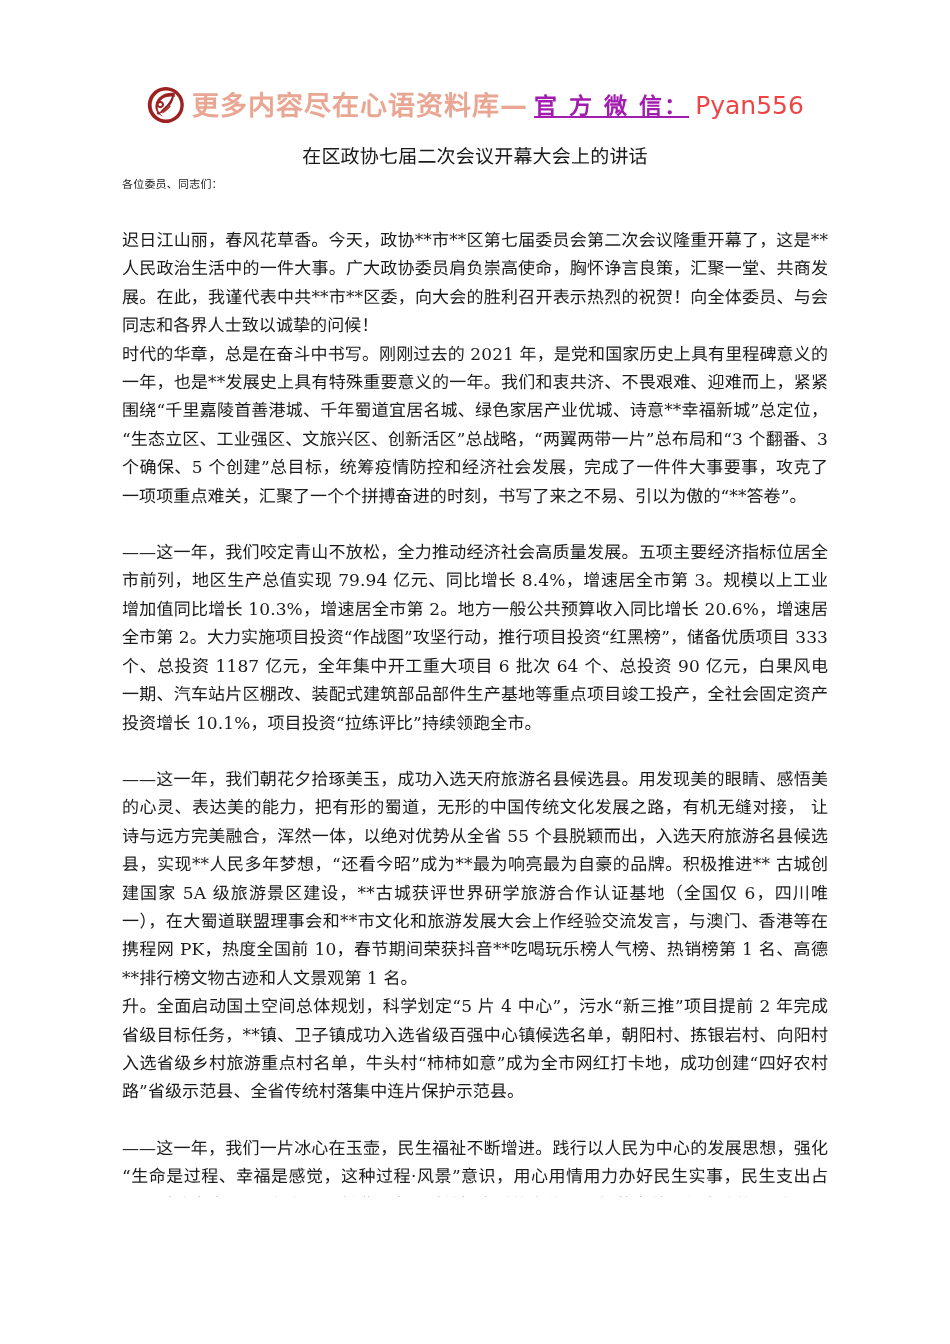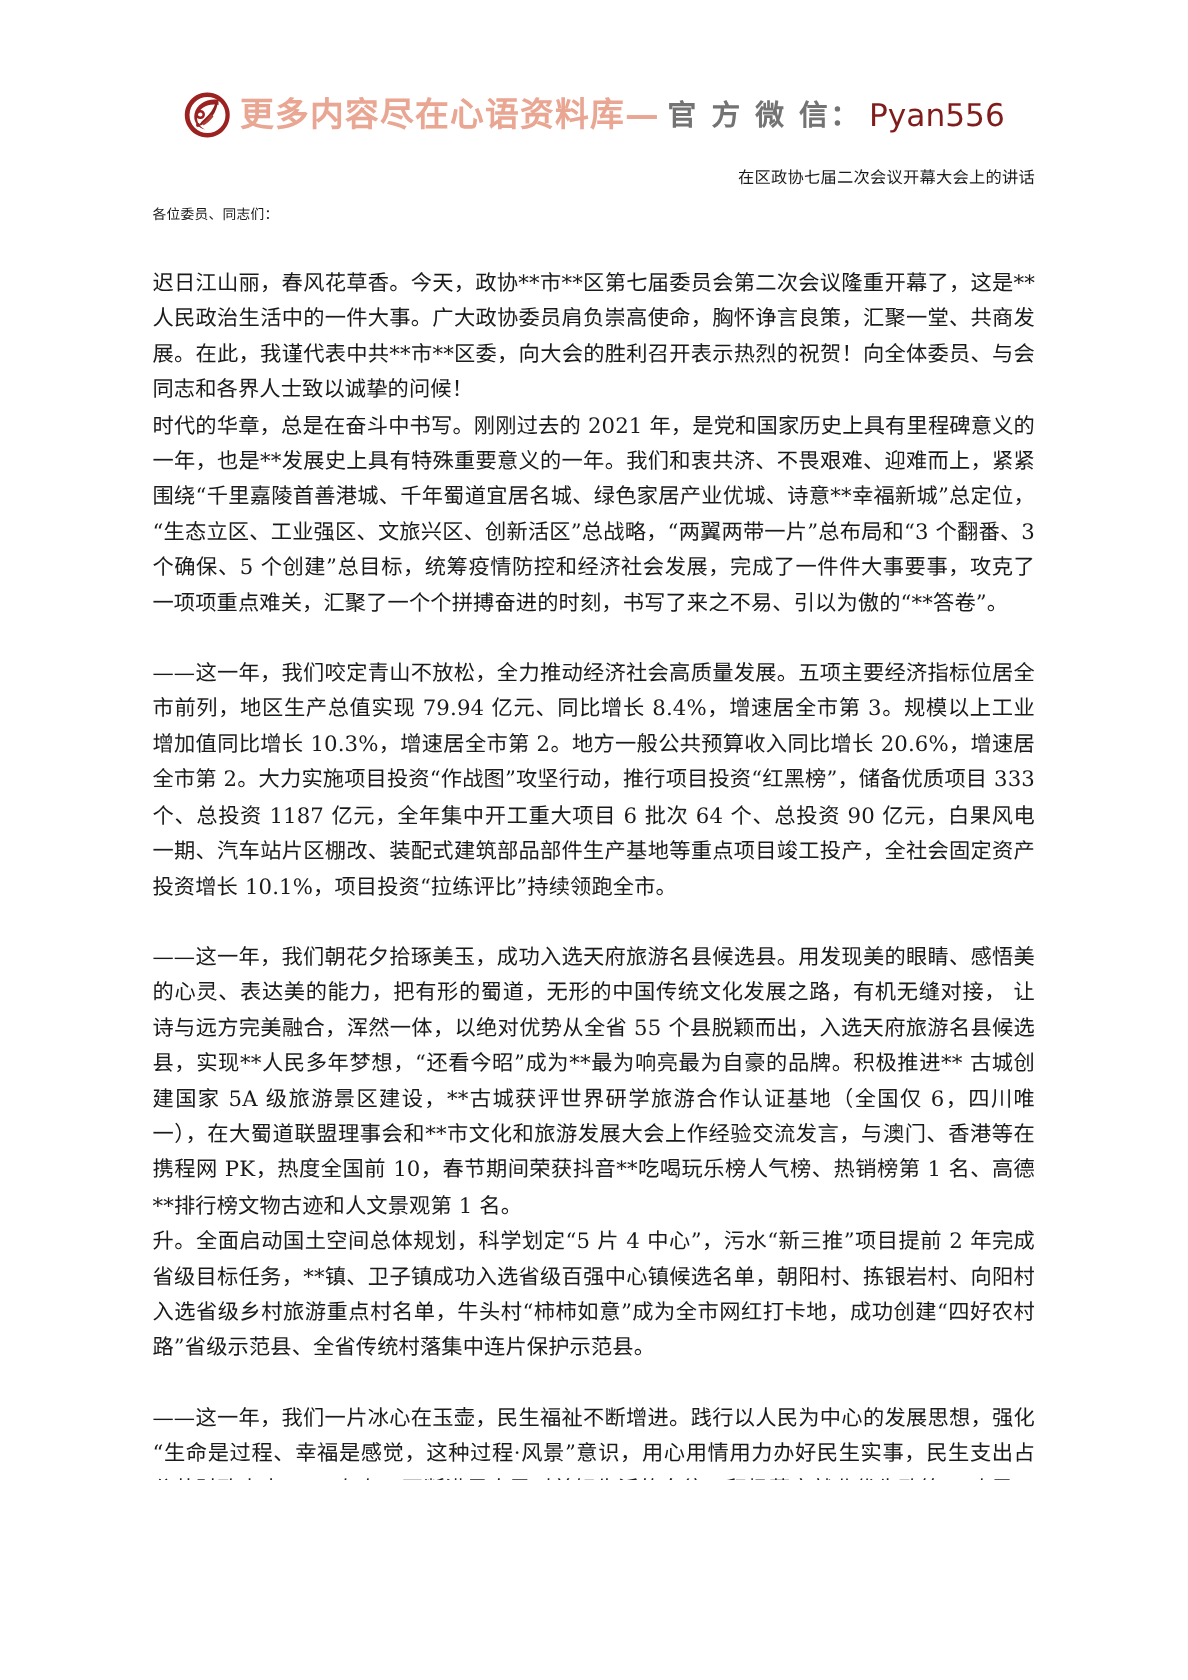--- a/index.html
+++ b/index.html
@@ -9,21 +9,21 @@
     background: #ffffff;
   }
   body {
     font-family: "DejaVu Serif", "Liberation Serif", serif;
     color: #1a1a1a;
   }
   .page {
     position: relative;
     width: 950px;
     height: 1180px;
-    margin: 4px auto;
+    margin: 17px auto;
     background: #ffffff;
     overflow: hidden;
     box-sizing: border-box;
   }
 
   
   .watermark {
     position: absolute;
     left: 0;
     width: 950px;
@@ -48,42 +48,43 @@
     font-weight: bold;
     letter-spacing: 1px;
     color: #e9a693;
     line-height: 1;
   }
   .wm-text-wechat {
     font-family: "DejaVu Serif", "Liberation Serif", serif;
     font-size: 23px;
     font-weight: bold;
     letter-spacing: 2px;
-    color: #737373;
+    color: #a21caf;
     line-height: 1;
+    text-decoration: underline;
   }
   .wm-text-handle {
     font-family: "DejaVu Sans", "Liberation Sans", sans-serif;
     font-size: 25px;
     font-weight: normal;
     letter-spacing: 0px;
-    color: #7f1d1d;
+    color: #ef4444;
     line-height: 1;
   }
 
   
   .doc {
     position: absolute;
     left: 122px;
     top: 126px;
     width: 706px;
   }
   .doc-title {
-    text-align: right;
-    font-size: 13px;
+    text-align: center;
+    font-size: 19px;
     line-height: 26px;
     margin: 0 0 2px 0;
     letter-spacing: 0.2px;
   }
   .salutation {
     font-size: 11px;
     line-height: 27px;
     margin: 0;
     letter-spacing: 0.2px;
   }

